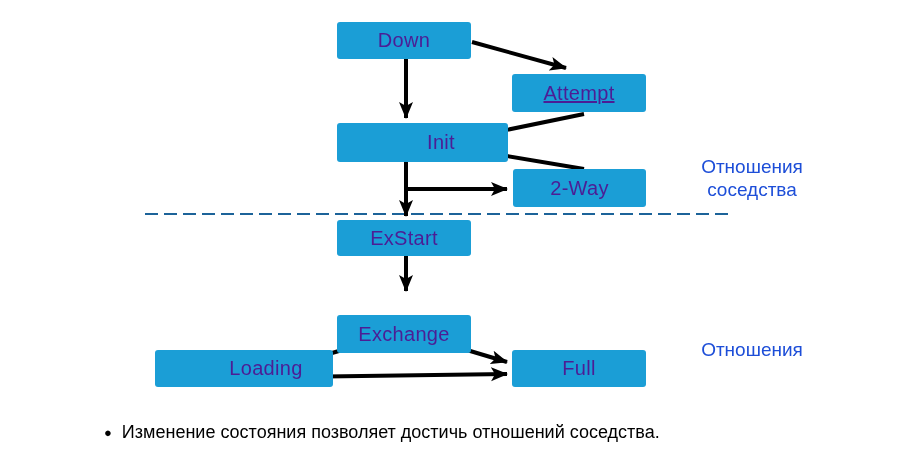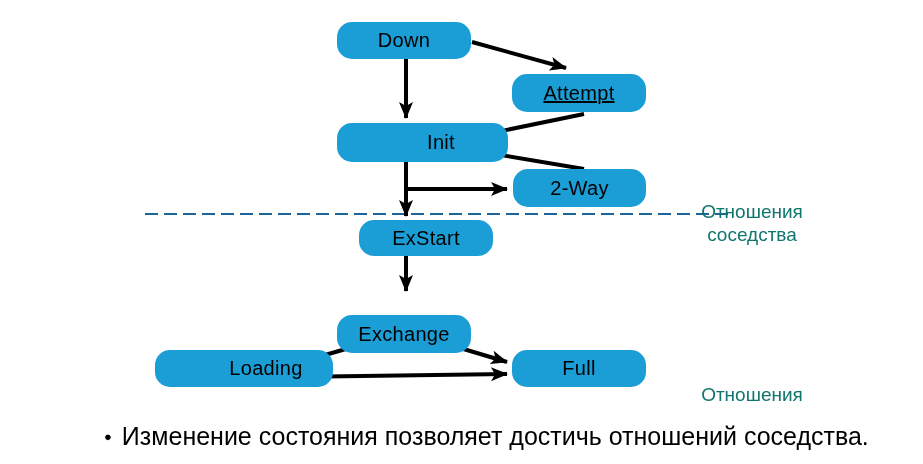--- a/index.html
+++ b/index.html
@@ -18,60 +18,59 @@
   .edges {
     position: absolute;
     left: 0;
     top: 0;
     width: 923px;
     height: 464px;
   }
   .node {
     position: absolute;
     background: #1B9ED6;
-    color: #000000;
-    border-radius: 15px;
+    color: #4c1d95;
+    border-radius: 3px;
     font-size: 20px;
     display: flex;
     align-items: center;
     justify-content: center;
     text-align: right;
     letter-spacing: 0.3px;
   }
   .n-down     { left: 337px; top: 22px;  width: 134px; height: 37px; }
   .n-attempt  { left: 512px; top: 74px;  width: 134px; height: 38px; text-decoration: underline; }
   .n-init     { left: 337px; top: 123px; width: 134px; height: 39px; padding-left: 37px; }
   .n-2way     { left: 513px; top: 169px; width: 133px; height: 38px; }
-  .n-exstart  { left: 337px; top: 220px; width: 134px; height: 36px; margin-left: 22px; }
+  .n-exstart  { left: 337px; top: 220px; width: 134px; height: 36px; }
   .n-exchange { left: 337px; top: 295px; width: 134px; height: 38px; margin-top: 20px; }
   .n-loading  { left: 155px; top: 350px; width: 134px; height: 37px; padding-left: 44px; }
   .n-full     { left: 512px; top: 350px; width: 134px; height: 37px; }
   .caption {
     position: absolute;
     width: 130px;
-    color: #0f766e;
+    color: #1d4ed8;
     font-size: 19px;
     line-height: 23px;
     text-align: center;
-    margin-top: 45px;
   }
   .cap-neighbor  { left: 687px; top: 155px; }
   .cap-adjacency { left: 687px; top: 338px; }
   .footer {
     position: absolute;
     left: 104px;
     top: 422px;
     display: flex;
     align-items: center;
     gap: 10px;
     color: #000000;
     white-space: nowrap;
   }
   .footer .bullet { font-size: 13px; line-height: 1; }
-  .footer .text   { font-size: 25px; text-align: center; }
+  .footer .text   { font-size: 18px; text-align: center; }
 </style>
 </head>
 <body>
 
 <div class="canvas">
 
   <svg class="edges" viewBox="0 0 923 464" xmlns="http://www.w3.org/2000/svg">
     <defs>
       <marker id="arrow" markerUnits="userSpaceOnUse" markerWidth="18" markerHeight="16" refX="16" refY="8" orient="auto">
         <path d="M0,1 L17,8 L0,15 L4,8 Z" fill="#000000"></path>

